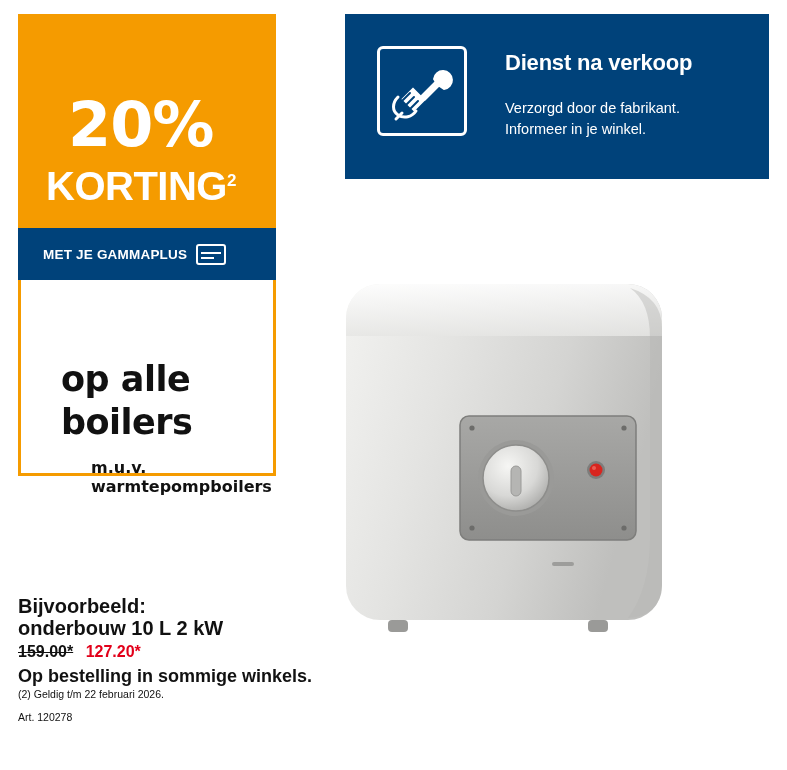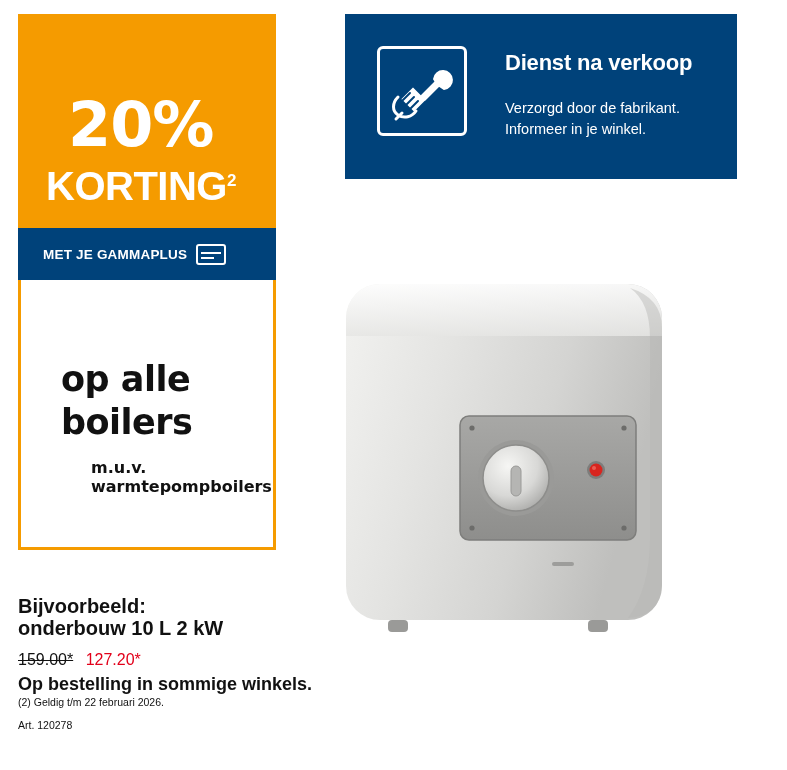--- a/index.html
+++ b/index.html
@@ -94,21 +94,21 @@
     right: 10px;
     top: 11px;
     height: 2px;
     background: #ffffff;
   }
 
   .promo-white {
     background: #ffffff;
     border: 3px solid #F59B00;
     border-top: none;
-    height: 270px;
+    height: 196px;
     position: relative;
   }
   .promo-headline {
     position: absolute;
     left: 40px;
     top: 78px;
     font-family: "DejaVu Sans", sans-serif;
     font-weight: bold;
     font-size: 35px;
     line-height: 43px;
@@ -124,21 +124,21 @@
     font-size: 16px;
     color: #111111;
     margin-left: 28px;
   }
 
   
   .service {
     position: absolute;
     left: 345px;
     top: 14px;
-    width: 392px;
+    width: 424px;
     height: 165px;
     background: #00427A;
     color: #ffffff;
   }
   .service-icon {
     position: absolute;
     left: 32px;
     top: 32px;
     width: 90px;
     height: 90px;
@@ -178,23 +178,23 @@
     top: 596px;
     width: 420px;
   }
   .bottom .line {
     font-size: 20px;
     font-weight: bold;
     line-height: 21.5px;
     color: #111111;
   }
   .price-row {
-    margin-top: 10px;
+    margin-top: 2px;
     font-size: 16px;
-    font-weight: normal;
+    font-weight: bold;
     line-height: 22px;
   }
   .price-old {
     text-decoration: line-through;
     color: #111111;
   }
   .price-new {
     color: #E2001A;
     margin-left: 8px;
   }

